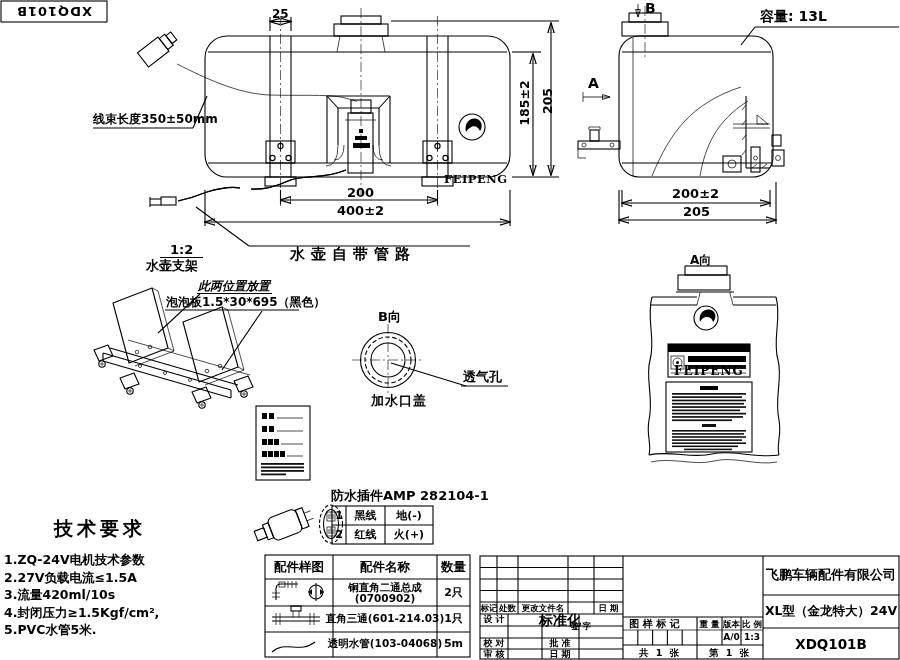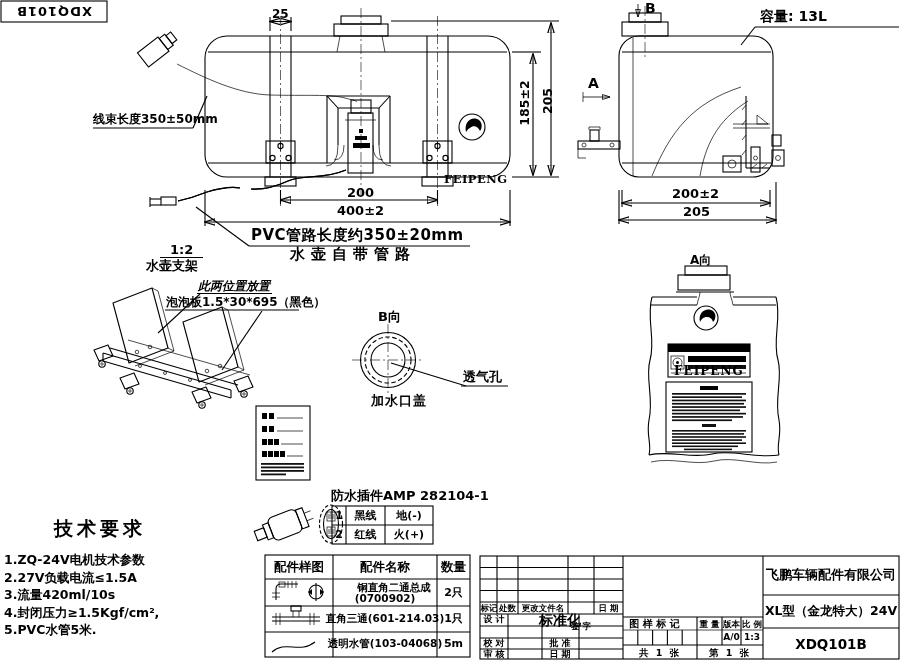--- a/index.html
+++ b/index.html
@@ -392,21 +392,20 @@
 <div class="lbl" style="left:0;top:0;width:107px;height:22px;display:flex;align-items:center;justify-content:center;">
   <span style="transform:rotate(180deg);font-size:13px;letter-spacing:1px;">XDQ101B</span>
 </div>
 
 <div class="lbl" style="left:93px;top:113px;font-size:12px;">线束长度350±50mm</div>
 <div class="lbl" style="left:272px;top:8px;font-size:12px;">25</div>
 <div class="lbl v" style="left:525px;top:103px;font-size:12.5px;">185±2</div>
 <div class="lbl v" style="left:548px;top:101px;font-size:12.5px;">205</div>
 <div class="lbl" style="left:347px;top:186px;font-size:13px;">200</div>
 <div class="lbl" style="left:337px;top:204px;font-size:13px;">400±2</div>
-<div class="lbl" style="left:251px;top:228px;font-size:15px;letter-spacing:.5px;">PVC管路长度约350±20mm</div>
 <div class="lbl" style="left:290px;top:247px;font-size:15px;letter-spacing:6px;">水壶自带管路</div>
 <div class="lbl serif ctr" style="left:444px;top:137px;width:60px;font-size:11.5px;letter-spacing:.5px;">FEIPENG</div>
 
 <div class="lbl" style="left:645px;top:1px;font-size:14px;">B</div>
 <div class="lbl" style="left:760px;top:9px;font-size:14px;">容量: 13L</div>
 <div class="lbl" style="left:588px;top:76px;font-size:14px;">A</div>
 <div class="lbl" style="left:672px;top:187px;font-size:13px;">200±2</div>
 <div class="lbl" style="left:683px;top:205px;font-size:13px;">205</div>
 
 <div class="lbl" style="left:170px;top:243px;font-size:13px;">1:2</div>
@@ -432,21 +431,21 @@
 <div class="lbl" style="left:54px;top:519px;font-size:19px;letter-spacing:4px;">技术要求</div>
 <div class="lbl" style="left:4px;top:553px;font-size:12.5px;">1.ZQ-24V电机技术参数</div>
 <div class="lbl" style="left:4px;top:570.5px;font-size:12.5px;text-align:center;">2.27V负载电流≤1.5A</div>
 <div class="lbl" style="left:4px;top:588px;font-size:12.5px;">3.流量420ml/10s</div>
 <div class="lbl" style="left:4px;top:605.5px;font-size:12.5px;">4.封闭压力≥1.5Kgf/cm²,</div>
 <div class="lbl" style="left:4px;top:623px;font-size:12.5px;">5.PVC水管5米.</div>
 
 <div class="lbl c" style="left:299px;top:567px;font-size:12.5px;">配件样图</div>
 <div class="lbl c" style="left:385px;top:567px;font-size:12.5px;">配件名称</div>
 <div class="lbl c" style="left:453.5px;top:567px;font-size:12.5px;">数量</div>
-<div class="lbl c" style="left:385px;top:588px;font-size:10.5px;margin-left:9px;">铜直角二通总成</div>
+<div class="lbl c" style="left:385px;top:588px;font-size:10.5px;">铜直角二通总成</div>
 <div class="lbl c" style="left:385px;top:599px;font-size:10.5px;">(0700902)</div>
 <div class="lbl c" style="left:453.5px;top:593px;font-size:11px;">2只</div>
 <div class="lbl c" style="left:385px;top:619px;font-size:10.5px;">直角三通(601-214.03)</div>
 <div class="lbl c" style="left:453.5px;top:619px;font-size:11px;">1只</div>
 <div class="lbl c" style="left:385px;top:644px;font-size:10.5px;">透明水管(103-04068)</div>
 <div class="lbl c" style="left:453.5px;top:644px;font-size:11px;">5m</div>
 
 <div class="lbl c" style="left:489px;top:608px;font-size:8.5px;">标记</div>
 <div class="lbl c" style="left:507.5px;top:608px;font-size:8.5px;">处数</div>
 <div class="lbl c" style="left:543px;top:608px;font-size:8.5px;">更改文件名</div>

